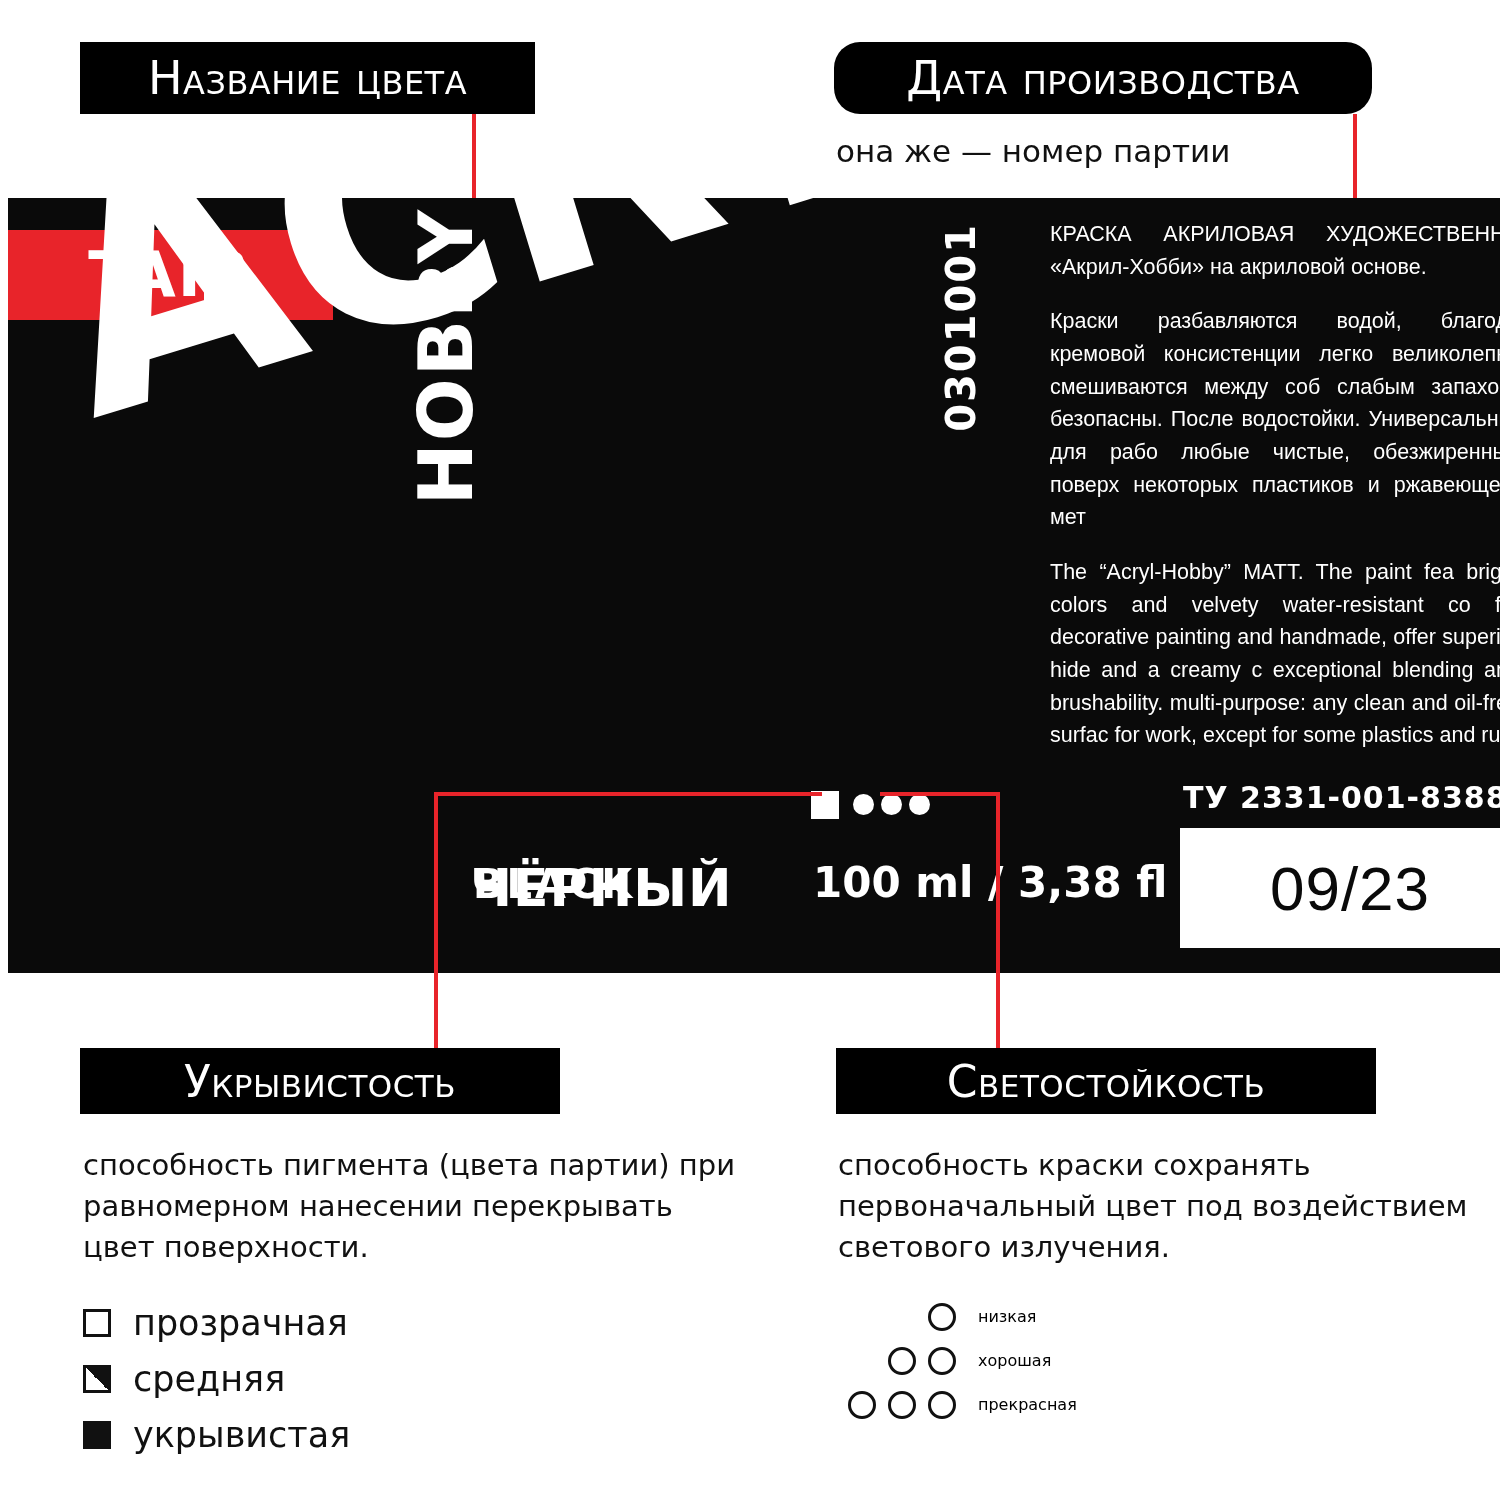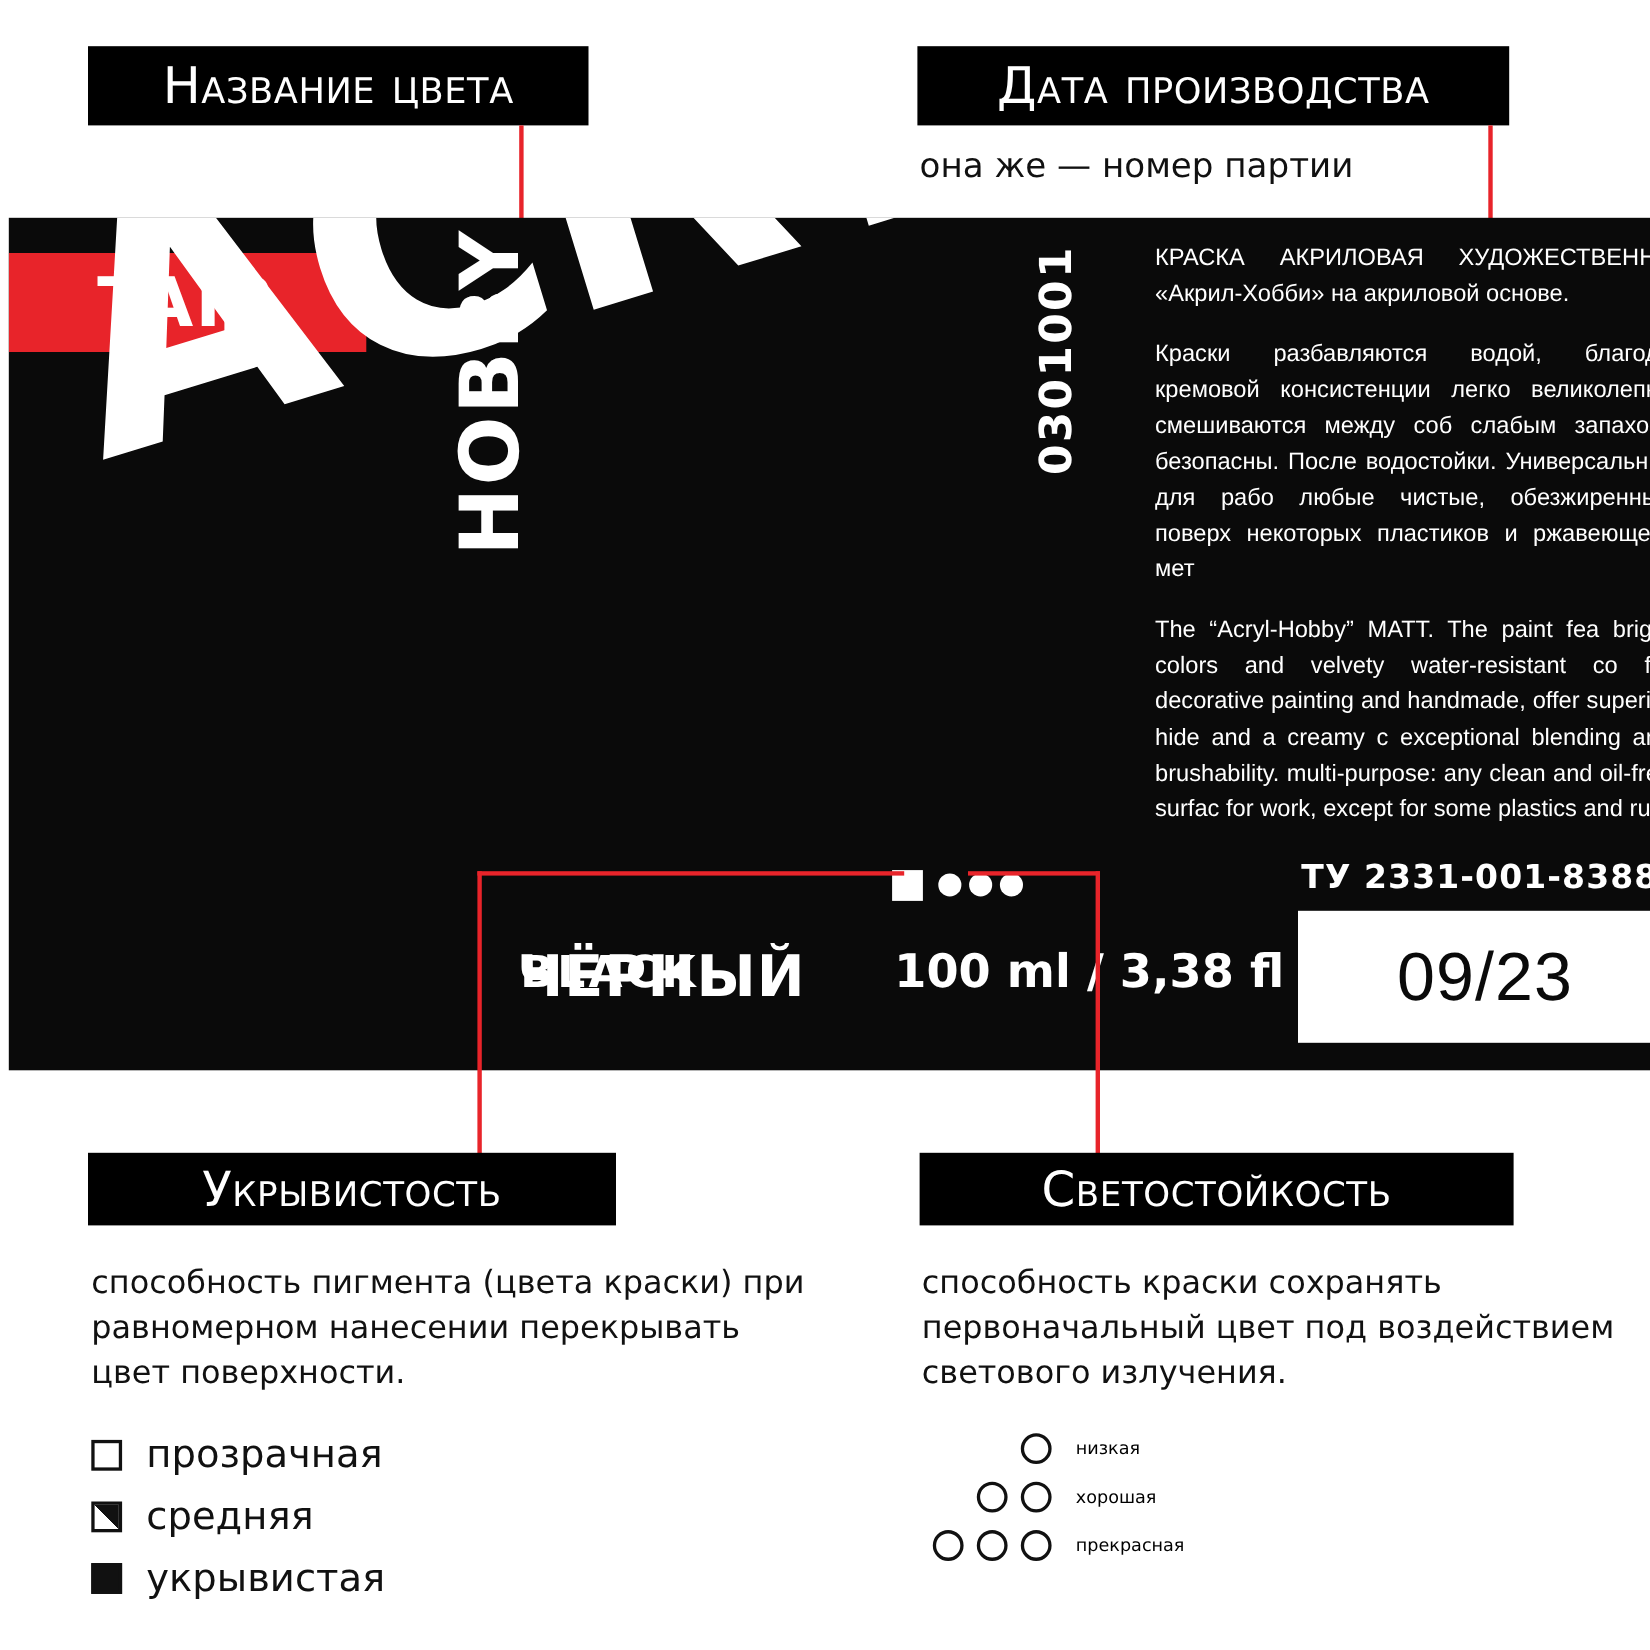--- a/index.html
+++ b/index.html
@@ -298,21 +298,21 @@
 </style>
 </head>
 <body>
 
 <div class="callout-box small-caps" style="left:80px; top:42px; width:455px; height:72px;">
   <span>Название цвета</span>
 </div>
 <div class="leader leader-v" style="left:472px; top:114px; height:538px;"></div>
 <div class="leader-dot" style="left:467px; top:645px;"></div>
 
-<div class="callout-box small-caps" style="left:834px; top:42px; width:538px; height:72px;">
+<div class="callout-box small-caps" style="left:834px; top:42px; width:538px; height:72px;border-radius:26px;">
   <span>Дата производства</span>
 </div>
 <div id="subnote">она же — номер партии</div>
 <div class="leader leader-v" style="left:1353px; top:114px; height:740px;"></div>
 <div class="leader-dot" style="left:1348px; top:848px;"></div>
 
 <div id="label-art">
 
   <div id="tair-badge">
     <span class="tair-bar" style="left:125px;"></span>
@@ -354,21 +354,21 @@
 <div class="leader leader-v" style="left:434px; top:792px; height:258px;"></div>
 
 <div class="leader leader-h" style="left:880px; top:792px; width:120px;"></div>
 <div class="leader leader-v" style="left:996px; top:792px; height:258px;"></div>
 
 <div class="callout-box" style="left:80px; top:1048px; width:480px; height:66px; font-size:44px; font-variant:small-caps;">
   <span>Укрывистость</span>
 </div>
 
 <div class="section" style="left:83px; top:1145px; width:660px;">
-  <div class="section-body">способность пигмента (цвета краски) при равномерном нанесении перекрывать цвет поверхности.</div>
+  <div class="section-body">способность пигмента (цвета партии) при равномерном нанесении перекрывать цвет поверхности.</div>
   <div class="legend">
     <div class="legend-row">
       <span class="sq"></span>
       <span class="legend-label">прозрачная</span>
     </div>
     <div class="legend-row">
       <span class="sq half"></span>
       <span class="legend-label">средняя</span>
     </div>
     <div class="legend-row">

